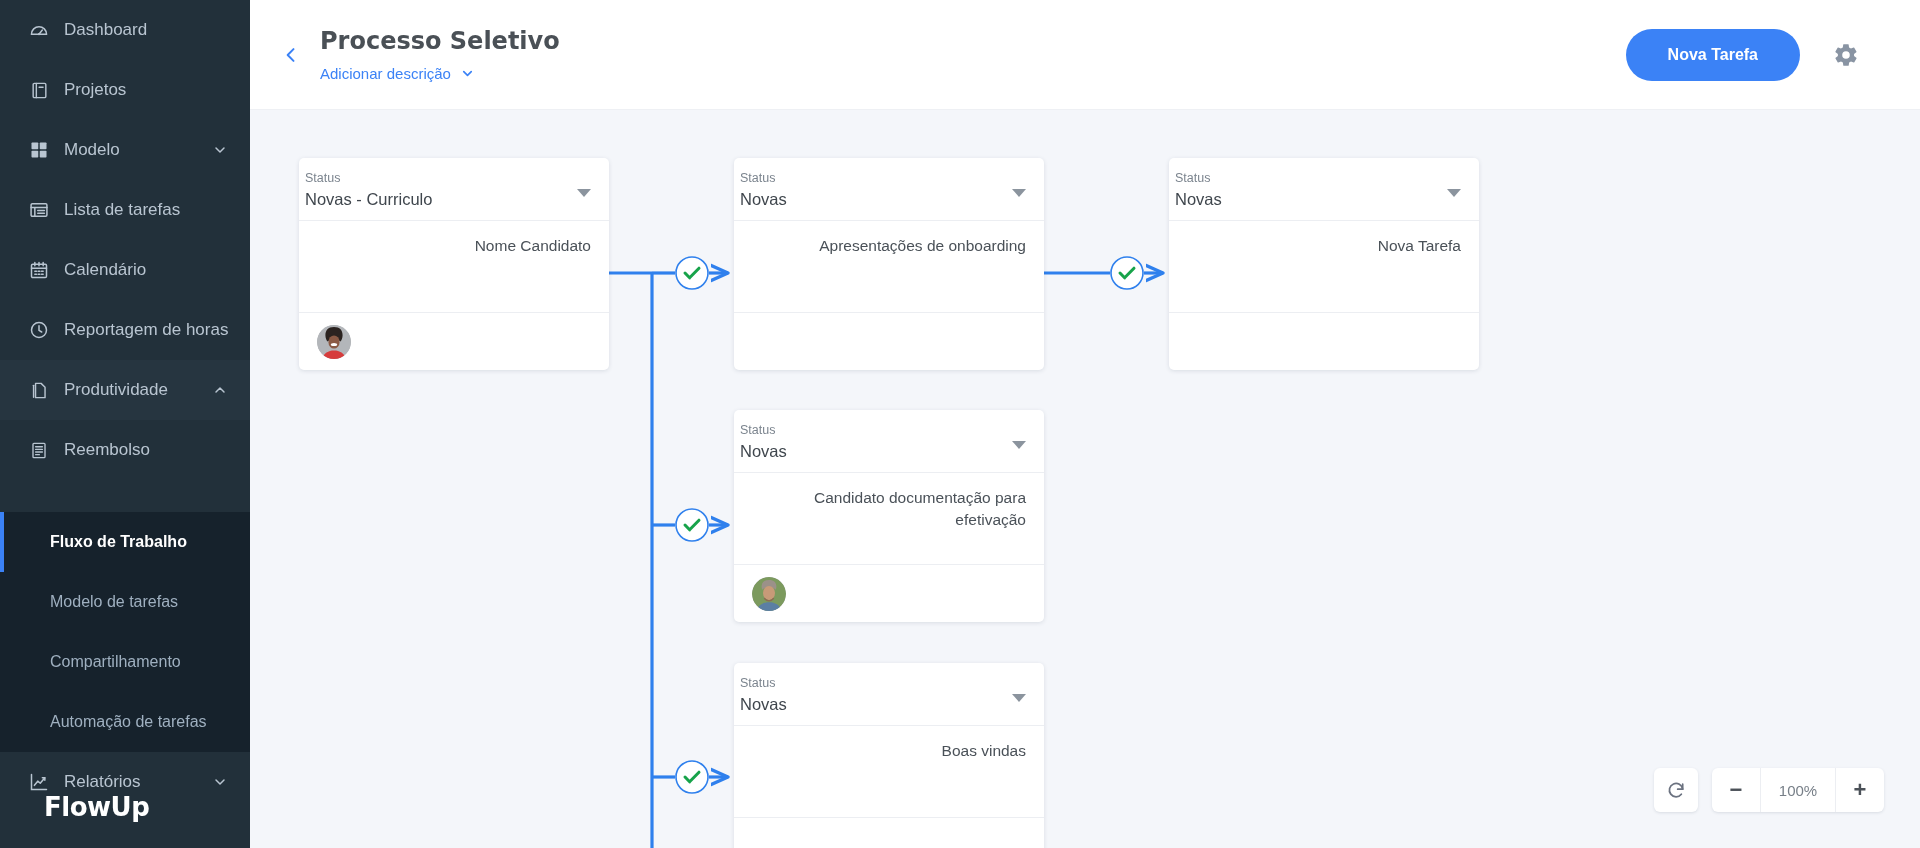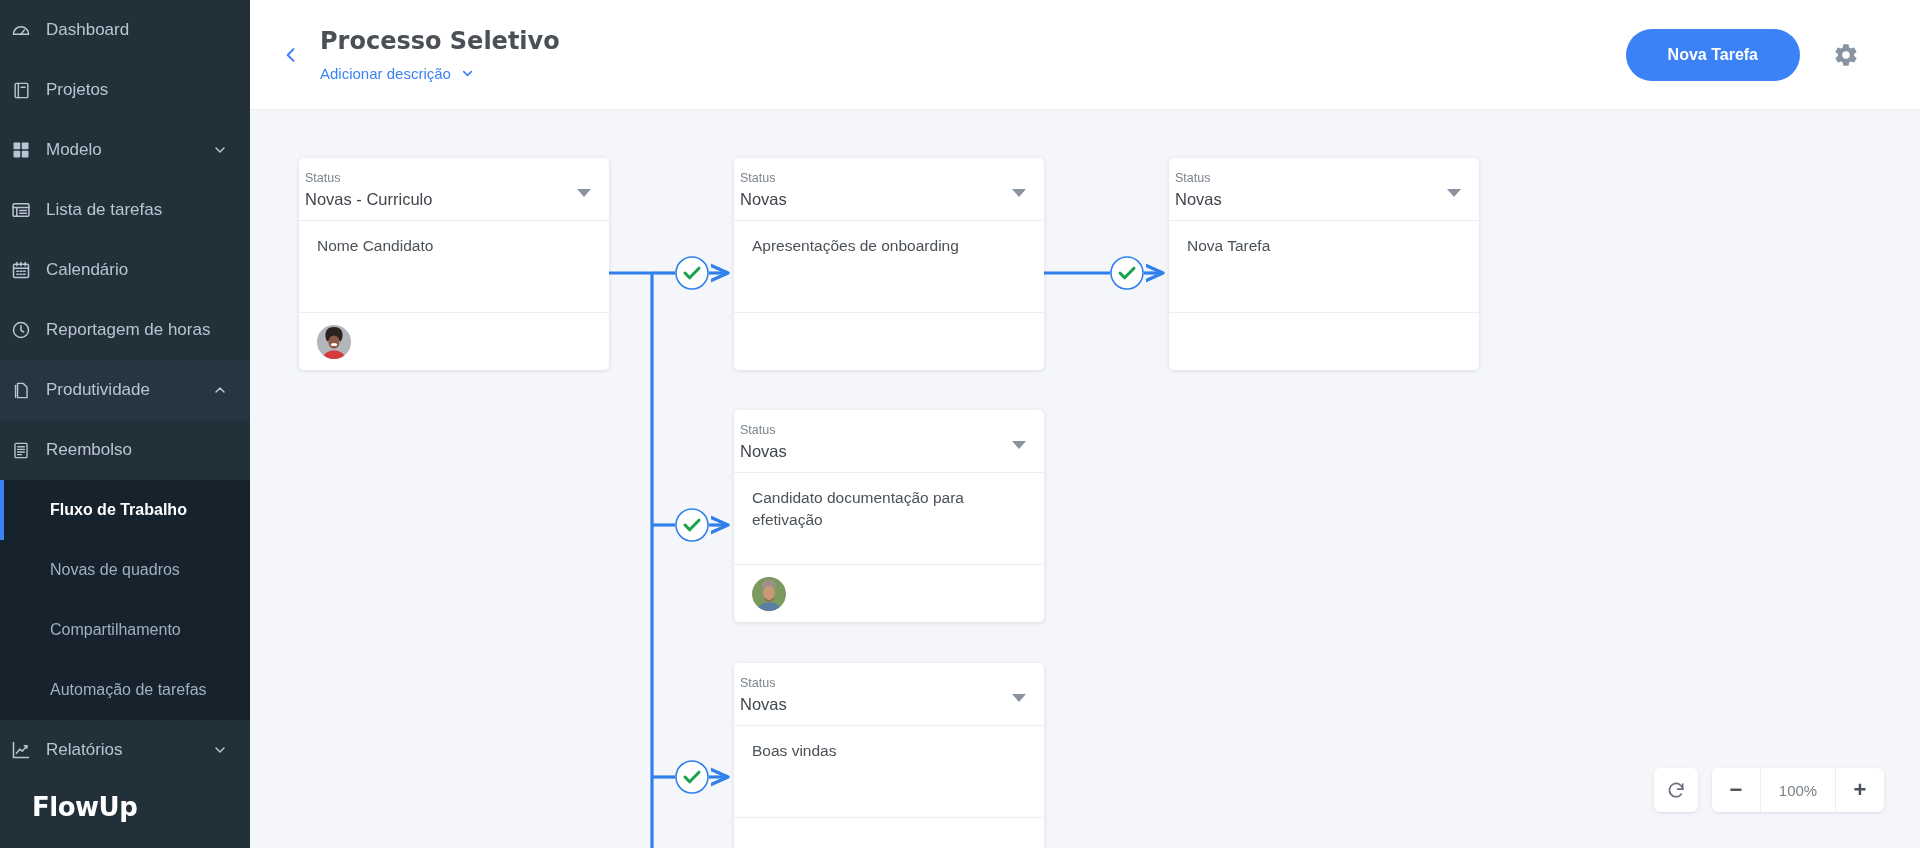--- a/index.html
+++ b/index.html
@@ -16,38 +16,38 @@
     width: 250px; height: 848px;
     background: #22303a;
     flex: 0 0 250px;
     position: relative;
     display: flex;
     flex-direction: column;
   }
   .nav-item {
     display: flex; align-items: center;
     height: 60px;
-    padding: 0 22px 0 10px;
+    padding: 0 22px 0 28px;
     color: #b9c5d1;
     font-size: 17px;
     cursor: pointer;
     position: relative;
   }
   .nav-item .ico {
     width: 22px; height: 22px;
     margin-right: 14px;
     flex: 0 0 22px;
     display: flex; align-items: center; justify-content: center;
     color: #b9c5d1;
   }
   .nav-item .lbl { flex: 1 1 auto; white-space: nowrap; }
   .nav-item .chev { width: 16px; height: 16px; flex: 0 0 16px; color: #b9c5d1; }
   .nav-item.open { background: #263540; }
 
-  .submenu { background: #16222c; }
+  .submenu { background: #16222c; margin-top: 32px; }
   .sub-item {
     height: 60px;
     display: flex; align-items: center;
     padding-left: 50px;
     color: #9fb0c0;
     font-size: 16px;
     cursor: pointer;
     position: relative;
   }
   .sub-item.active {
@@ -55,21 +55,21 @@
     background: #16222c;
     font-weight: 600;
   }
   .sub-item.active::before {
     content: "";
     position: absolute; left: 0; top: 0; bottom: 0;
     width: 4px; background: #3b82f6;
   }
   .logo-wrap {
     position: absolute;
-    left: 32px; bottom: 26px;
+    left: 44px; bottom: 26px;
   }
   .logo-text {
     color: #ffffff;
     font-size: 26px;
     font-weight: 700;
     letter-spacing: -0.5px;
     font-family: "DejaVu Sans", sans-serif;
   }
 
   
@@ -162,20 +162,21 @@
     width: 0; height: 0;
     border-left: 7px solid transparent;
     border-right: 7px solid transparent;
     border-top: 8px solid #8b949e;
     cursor: pointer;
   }
   .card-body {
     border-top: 1px solid #eceef2;
     padding: 14px 18px 10px 18px;
     min-height: 92px;
+    text-align: right;
   }
   .card-task { font-size: 15.5px; color: #4a5158; line-height: 1.38; }
   .card-foot {
     border-top: 1px solid #eceef2;
     height: 58px;
     display: flex; align-items: center;
     padding: 0 18px;
   }
   .avatar {
     width: 34px; height: 34px;
@@ -327,21 +328,21 @@
         </svg>
       </span>
       <span class="lbl">Reembolso</span>
     </div>
 
     <div class="submenu">
       <div class="sub-item active">
         <span>Fluxo de Trabalho</span>
       </div>
       <div class="sub-item">
-        <span>Novas de quadros</span>
+        <span>Modelo de tarefas</span>
       </div>
       <div class="sub-item">
         <span>Compartilhamento</span>
       </div>
       <div class="sub-item">
         <span>Automação de tarefas</span>
       </div>
     </div>
 
     <div class="nav-item">

